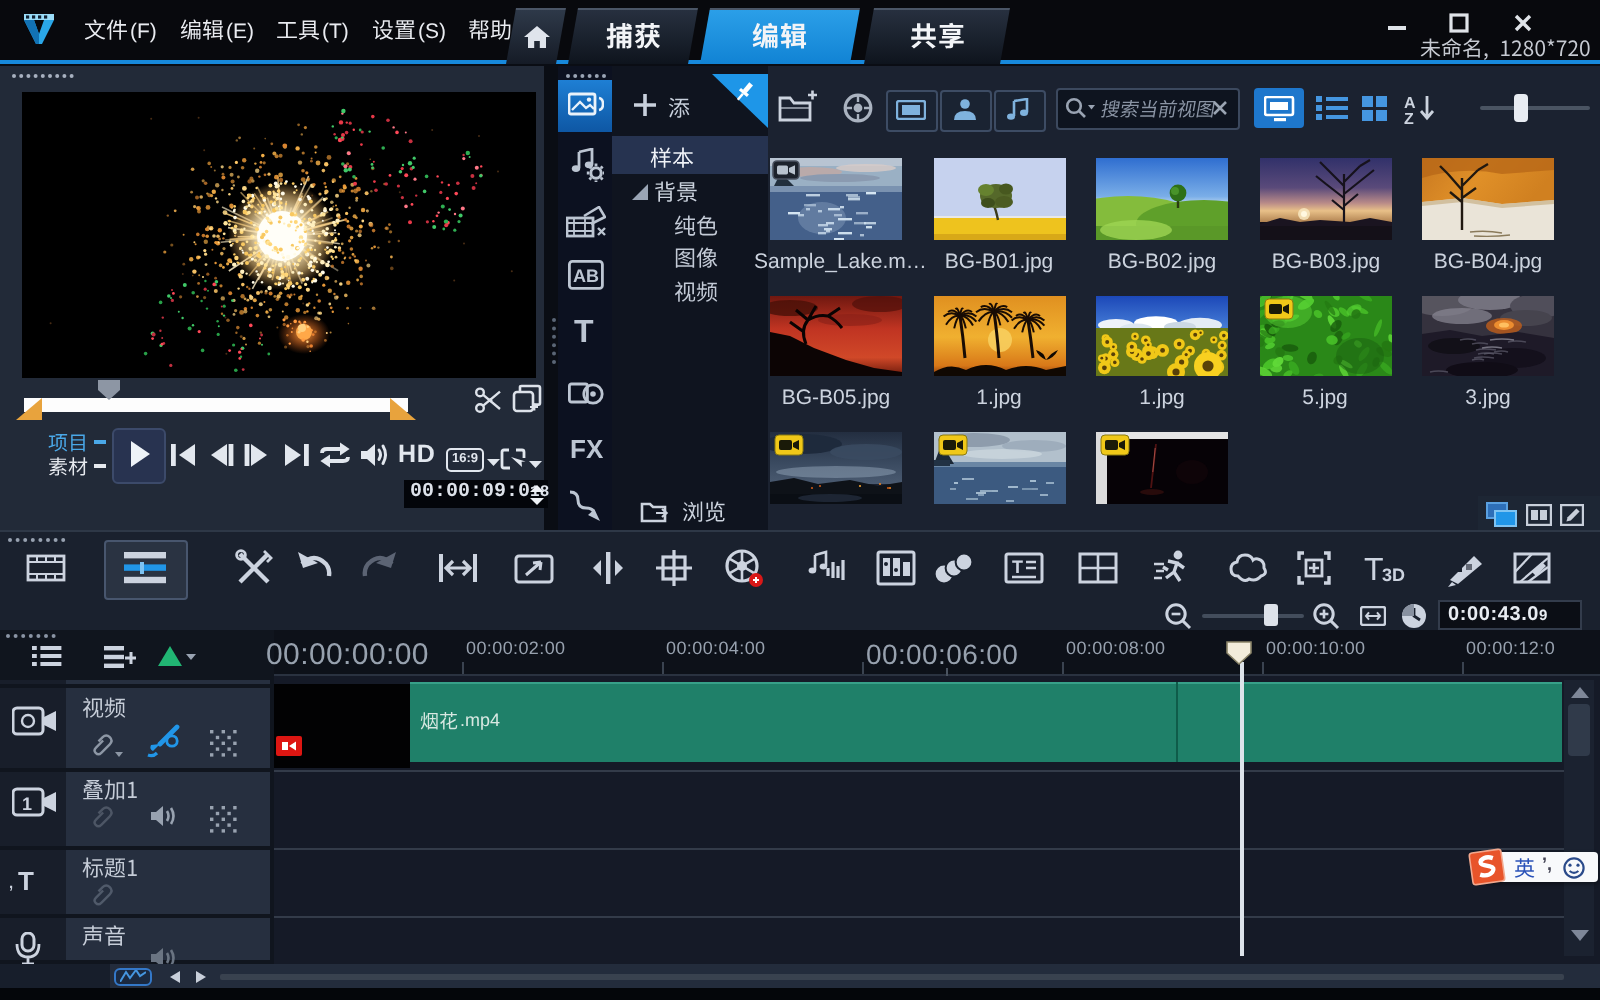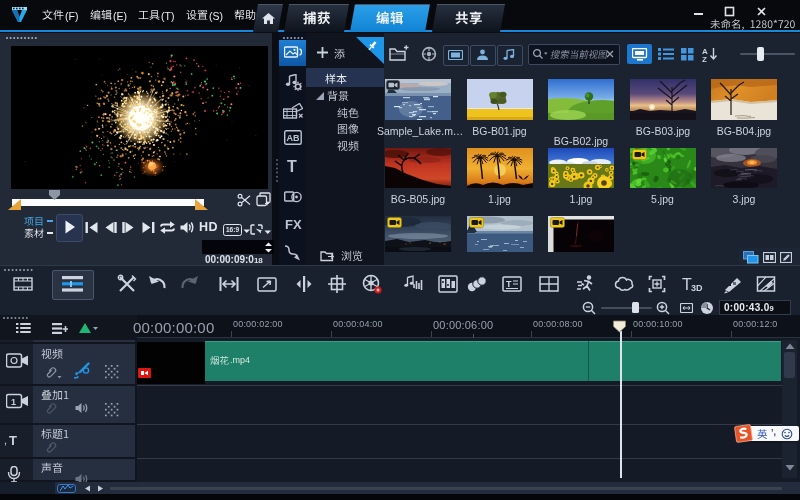--- a/index.html
+++ b/index.html
@@ -1147,21 +1147,21 @@
       <path d="M0.5 0.5 L3.75 4 L7 0.5 Z" fill="#e2e7ee"></path>
     </svg>
 <svg class="ab" style="left:250px;top:224px" width="13" height="12">
 <path d="M4.5 1 H2 Q1 1 1 2 V9 Q1 10 2 10 H5 M8 1 H11 Q12 1 12 2 V5" fill="none" stroke="#e2e7ee" stroke-width="1.4"></path>
 <path d="M7 6 l5.5 5 l-0.2-2.6 l2-0.2 Z" fill="#e2e7ee" transform="translate(-1.5,-1.5)"></path>
     </svg>
 <svg class="ab" style="left:264px;top:230px" width="8" height="5">
       <path d="M0.5 0.5 L3.75 4 L7 0.5 Z" fill="#e2e7ee"></path>
     </svg>
 <div class="ab" style="left:202px;top:240px;width:72px;height:14px;background:#03050a"></div>
-<div class="ab" style="left:205px;top:254px;font-size:10px;font-weight:bold;color:#dde2ea;font-family:Liberation Sans, sans-serif;white-space:nowrap">00:00:09:0<span style="font-size:8px">18</span></div>
+<div class="ab" style="left:205px;top:241px;font-size:10px;font-weight:bold;color:#dde2ea;font-family:Liberation Mono, monospace;white-space:nowrap">00:00:09:0<span style="font-size:8px">18</span></div>
 <svg class="ab" style="left:264px;top:242px" width="10" height="11">
       <path d="M1 4 L4.5 0.5 L8 4 Z" fill="#eef1f6"></path>
       <path d="M1 7 L4.5 10.5 L8 7 Z" fill="#eef1f6"></path>
     </svg>
 <div class="ab" style="left:279px;top:33px;width:521px;height:232px;background:#1b2230"></div>
 <div class="ab" style="left:279px;top:33px;width:27px;height:232px;background:#0c1120"></div>
 <svg class="ab" style="left:282px;top:36px" width="24" height="5">
       <circle cx="2.0" cy="2" r="1" fill="#9aa4b4"></circle>
       <circle cx="5.6" cy="2" r="1" fill="#9aa4b4"></circle>
       <circle cx="9.2" cy="2" r="1" fill="#9aa4b4"></circle>
@@ -1443,21 +1443,21 @@
         <rect width="66" height="24" fill="url(#skb2)"></rect>
         <ellipse cx="16" cy="30" rx="34" ry="11" fill="#84bc3c"></ellipse>
         <ellipse cx="54" cy="33" rx="34" ry="12" fill="#5fa02a"></ellipse>
         <rect y="34" width="66" height="7" fill="#5a9828"></rect>
         <ellipse cx="20" cy="36" rx="18" ry="5" fill="#9ed452" opacity="0.8"></ellipse>
         <rect x="40.4" y="20" width="1.2" height="5" fill="#2a3a10"></rect>
         <circle cx="41" cy="17.5" r="4.2" fill="#2e7018"></circle>
         <circle cx="39.5" cy="16.5" r="2" fill="#48942a"></circle>
       </svg>
     </div>
-<div class="ab thlbl" style="left:540px;top:135px;width:82px">BG-B02.jpg</div>
+<div class="ab thlbl" style="left:540px;top:125px;width:82px">BG-B02.jpg</div>
 <div class="ab" style="left:629.5px;top:79px;width:66px;height:41px">
       <svg width="66" height="41" style="display:block">
         <defs>
           <linearGradient id="sk3" x1="0" y1="0" x2="0" y2="1">
             <stop offset="0" stop-color="#31316a"></stop>
             <stop offset="0.45" stop-color="#5a4a7a"></stop>
             <stop offset="0.68" stop-color="#b88a88"></stop>
             <stop offset="0.8" stop-color="#e8c088"></stop>
             <stop offset="1" stop-color="#a87848"></stop>
           </linearGradient>
@@ -2017,21 +2017,21 @@
 <svg class="ab" style="left:79px;top:322px" width="20" height="12">
       <path d="M6 1 L12 11 L0 11 Z" fill="#21b573"></path>
       <path d="M14 5 l5 0 l-2.5 3 Z" fill="#99a3b2"></path>
     </svg>
 <div class="ab" style="left:137px;top:315px;width:663px;height:23px;background:#0d1119;border-bottom:1px solid #2a3240;box-sizing:border-box"></div>
 <div class="ab" style="left:133px;top:319px;font-size:15px;color:#97a1ae;letter-spacing:0.2px">00:00:00:00</div>
 <div class="ab" style="left:233px;top:319px;font-size:9px;color:#97a1ae;letter-spacing:0.2px">00:00:02:00</div>
 <div class="ab" style="left:231px;top:331px;width:1px;height:6px;background:#3a4350"></div>
 <div class="ab" style="left:333px;top:319px;font-size:9px;color:#97a1ae;letter-spacing:0.2px">00:00:04:00</div>
 <div class="ab" style="left:331px;top:331px;width:1px;height:6px;background:#3a4350"></div>
-<div class="ab" style="left:433px;top:319px;font-size:11px;color:#97a1ae;letter-spacing:0.2px">00:00:06:00</div>
+<div class="ab" style="left:433px;top:319px;font-size:14px;color:#97a1ae;letter-spacing:0.2px">00:00:06:00</div>
 <div class="ab" style="left:431px;top:331px;width:1px;height:6px;background:#3a4350"></div>
 <div class="ab" style="left:533px;top:319px;font-size:9px;color:#97a1ae;letter-spacing:0.2px">00:00:08:00</div>
 <div class="ab" style="left:531px;top:331px;width:1px;height:6px;background:#3a4350"></div>
 <div class="ab" style="left:633px;top:319px;font-size:9px;color:#97a1ae;letter-spacing:0.2px">00:00:10:00</div>
 <div class="ab" style="left:631px;top:331px;width:1px;height:6px;background:#3a4350"></div>
 <div class="ab" style="left:733px;top:319px;font-size:9px;color:#97a1ae;letter-spacing:0.2px">00:00:12:0</div>
 <div class="ab" style="left:731px;top:331px;width:1px;height:6px;background:#3a4350"></div>
 <div class="ab" style="left:473px;top:334px;width:1px;height:4px;background:#4a5360"></div>
 <div class="ab" style="left:0;top:340px;width:135px;height:142px;background:#262f3f"></div>
 <div class="ab" style="left:0;top:340px;width:33px;height:142px;background:#181e2a"></div>

